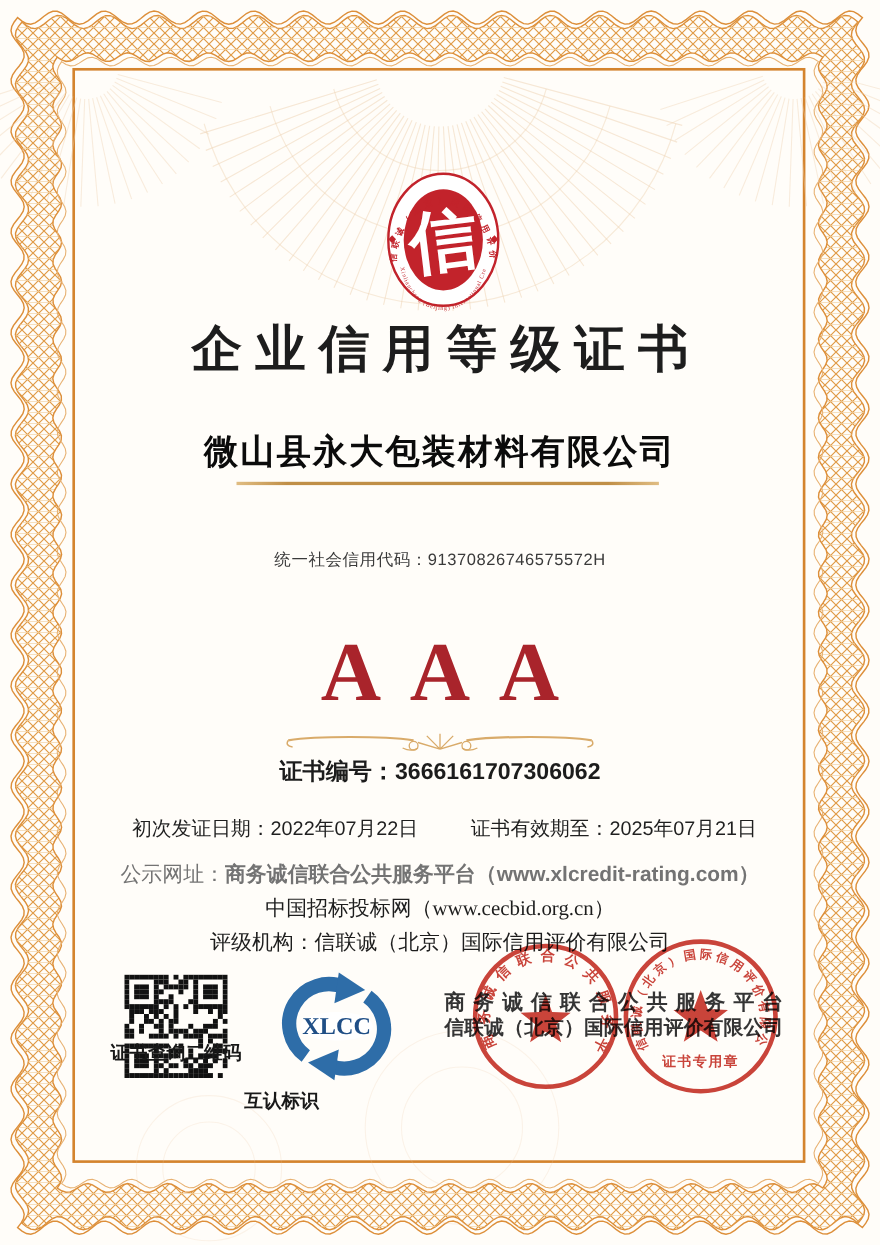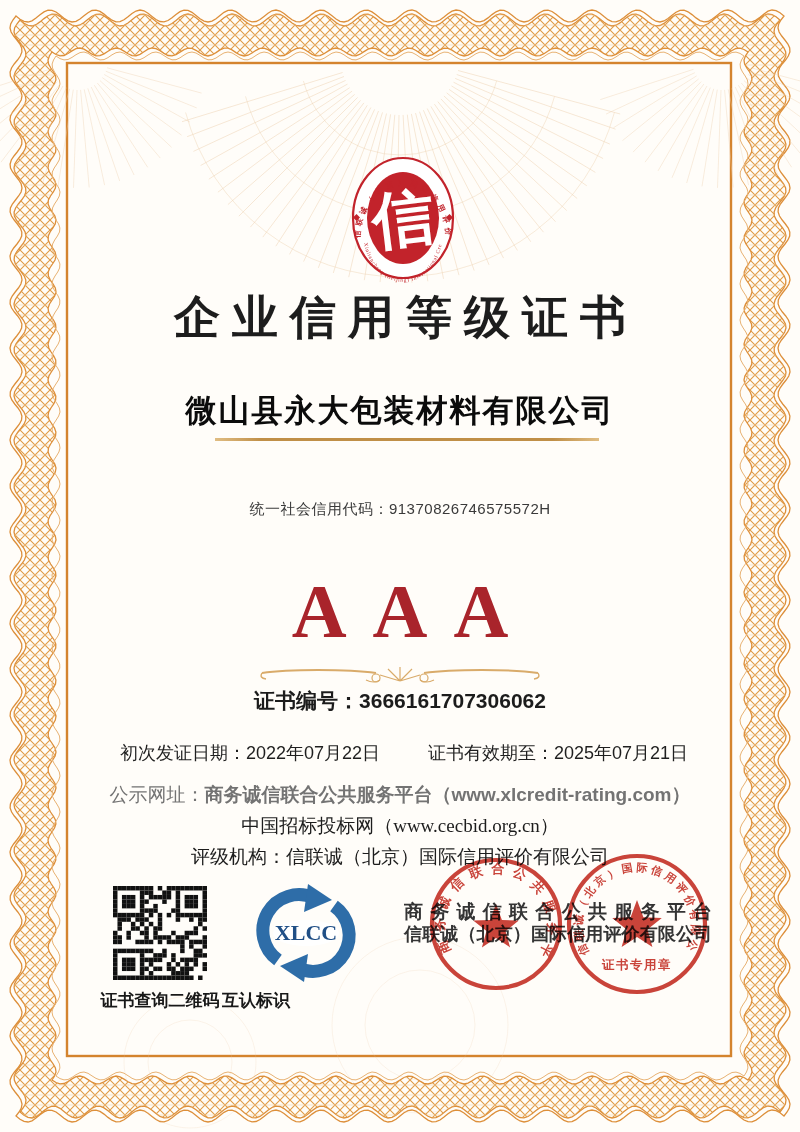--- a/index.html
+++ b/index.html
@@ -24,21 +24,21 @@
   .certno{top:687px;font-size:21px;color:#1c1c1c;font-weight:600;}
   .certno .num{font-family:"Liberation Sans","DejaVu Sans",sans-serif;}
   .daterow{top:741px;font-size:18px;color:#1f1f1f;}
   .daterow .left{position:absolute;left:120px;white-space:nowrap;}
   .daterow .right{position:absolute;left:428px;white-space:nowrap;}
   .dval{font-family:"Liberation Sans","DejaVu Sans",sans-serif;}
   .pub1{top:782px;font-size:19px;color:#737373;}
   .pub1 .v{font-family:"Liberation Sans","DejaVu Sans",sans-serif;font-weight:600;}
   .pub2{top:813px;font-size:19px;color:#1d1d1d;}
   .pub3{top:844px;font-size:19px;color:#1d1d1d;}
-  .qr-label{left:70px;top:989px;width:180px;text-align:center;font-size:17px;font-weight:700;color:#181818;}
+  .qr-label{left:70px;top:946px;width:180px;text-align:center;font-size:17px;font-weight:700;color:#181818;}
   .mm-label{left:222px;top:989px;width:165px;font-size:17px;font-weight:700;color:#181818;}
   .sig{left:404px;top:900px;width:308px;color:#343434;font-weight:700;}
   .sig .s1{font-size:19px;line-height:23px;text-align:justify;text-align-last:justify;}
   .sig .s2{font-size:18px;line-height:23px;text-align:justify;text-align-last:justify;}
   .seal{mix-blend-mode:multiply;opacity:.93;}
 </style>
 </head>
 <body>
 
 <div id="cert">

